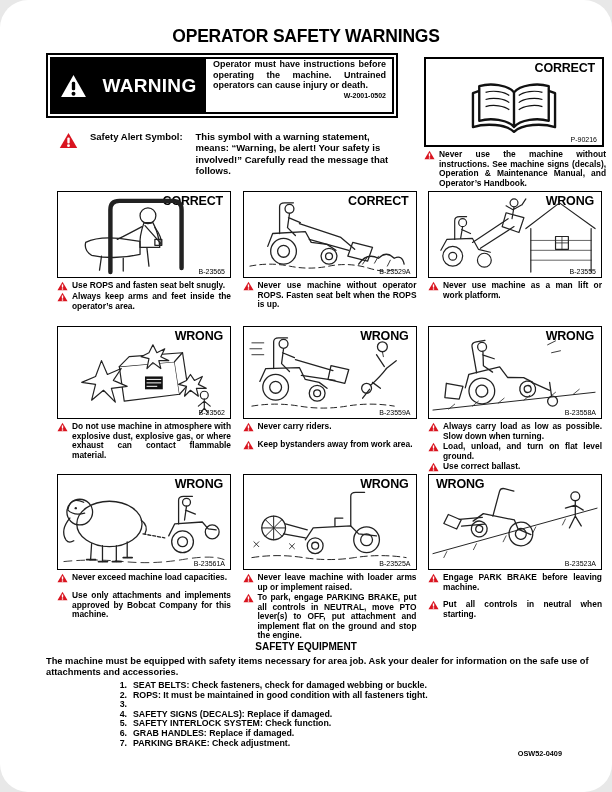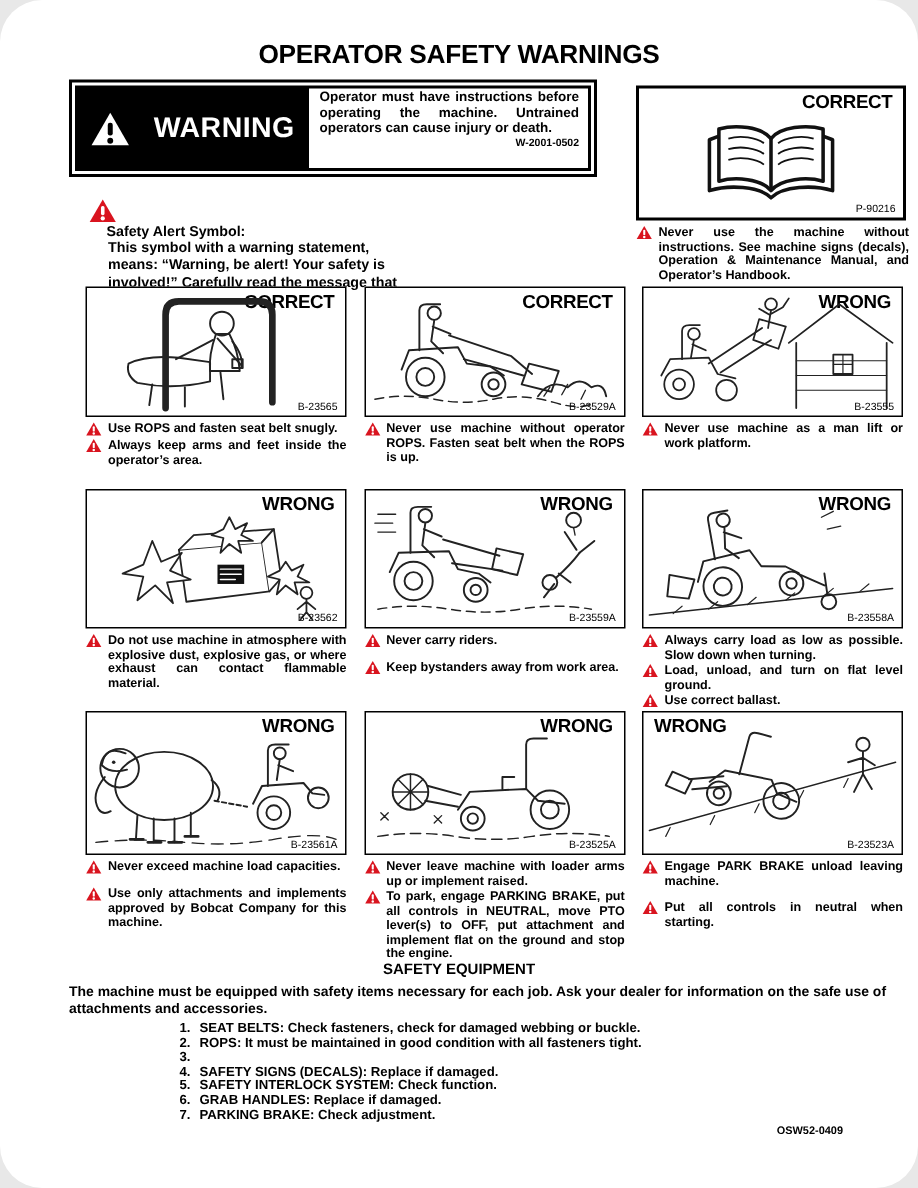--- a/index.html
+++ b/index.html
@@ -17,21 +17,21 @@
     box-sizing:border-box;border:2px solid #000;background:#fff;padding:2px;}
   .wb-black{background:#000;width:100%;height:100%;display:flex;box-sizing:border-box;}
   .wb-left{flex:0 0 156px;display:flex;align-items:center;justify-content:center;gap:16px;color:#fff;}
   .wb-word{font-size:19px;font-weight:700;letter-spacing:.3px;}
   .wb-right{flex:1;background:#fff;margin:2px 2px 2px 0;padding:0 6px 2px 7px;
     box-sizing:border-box;display:flex;flex-direction:column;}
   .wb-text{font-size:9px;line-height:1.18;text-align:justify;}
   .wb-code{font-size:7px;text-align:right;margin-top:1px;}
 
   
-  .alert-row{position:absolute;left:59px;top:131px;width:352px;display:flex;align-items:flex-start;flex-direction:column;}
+  .alert-row{position:absolute;left:59px;top:131px;width:352px;display:flex;align-items:flex-start;}
   .alert-row .big-tri{width:19px;height:17px;flex:0 0 auto;margin-top:1px;}
   .alert-label{margin-left:12px;font-size:9.5px;white-space:nowrap;}
   .alert-text{margin-left:13px;width:198px;font-size:9.5px;line-height:1.2;}
 
   
   .hb-panel{position:absolute;left:424px;top:57px;width:180px;height:90px;
     box-sizing:border-box;border:2px solid #000;background:#fff;}
   .verdict{position:absolute;top:2px;right:7px;font-size:12.5px;letter-spacing:-.2px;}
   .verdict.vleft{right:auto;left:7px;}
   .pcode{position:absolute;bottom:2px;right:5px;font-size:7px;font-weight:400;}
@@ -508,38 +508,38 @@
       </div>
       <div class="pcap cap-gap">
           <div class="cap-item">
             <span class="tri">
               <svg viewBox="0 0 24 21">
                 <path d="M12 1 L23 20 L1 20 Z" fill="#d9141f"></path>
                 <rect x="10.5" y="6.6" width="3" height="7.6" rx="1.3" fill="#fff"></rect>
                 <circle cx="12" cy="17" r="1.8" fill="#fff"></circle>
               </svg>
             </span>
-            <span class="cap-text">Engage PARK BRAKE unload leaving machine.</span>
+            <span class="cap-text">Engage PARK BRAKE before leaving machine.</span>
           </div>
           <div class="cap-item">
             <span class="tri">
               <svg viewBox="0 0 24 21">
                 <path d="M12 1 L23 20 L1 20 Z" fill="#d9141f"></path>
                 <rect x="10.5" y="6.6" width="3" height="7.6" rx="1.3" fill="#fff"></rect>
                 <circle cx="12" cy="17" r="1.8" fill="#fff"></circle>
               </svg>
             </span>
             <span class="cap-text">Put all controls in neutral when starting.</span>
           </div>
         </div>
     </div>
   </div>
 
   <div class="se-title">SAFETY EQUIPMENT</div>
-  <div class="se-intro">The machine must be equipped with safety items necessary for each job. Ask your dealer for information on the safe use of attachments and accessories.</div>
+  <div class="se-intro">The machine must be equipped with safety items necessary for area job. Ask your dealer for information on the safe use of attachments and accessories.</div>
   <div class="se-list">
       <div class="eq-item">
         <span class="eq-num">1.</span>
         <span class="eq-text">SEAT BELTS: Check fasteners, check for damaged webbing or buckle.</span>
       </div>
       <div class="eq-item">
         <span class="eq-num">2.</span>
         <span class="eq-text">ROPS: It must be maintained in good condition with all fasteners tight.</span>
       </div>
       <div class="eq-item">

